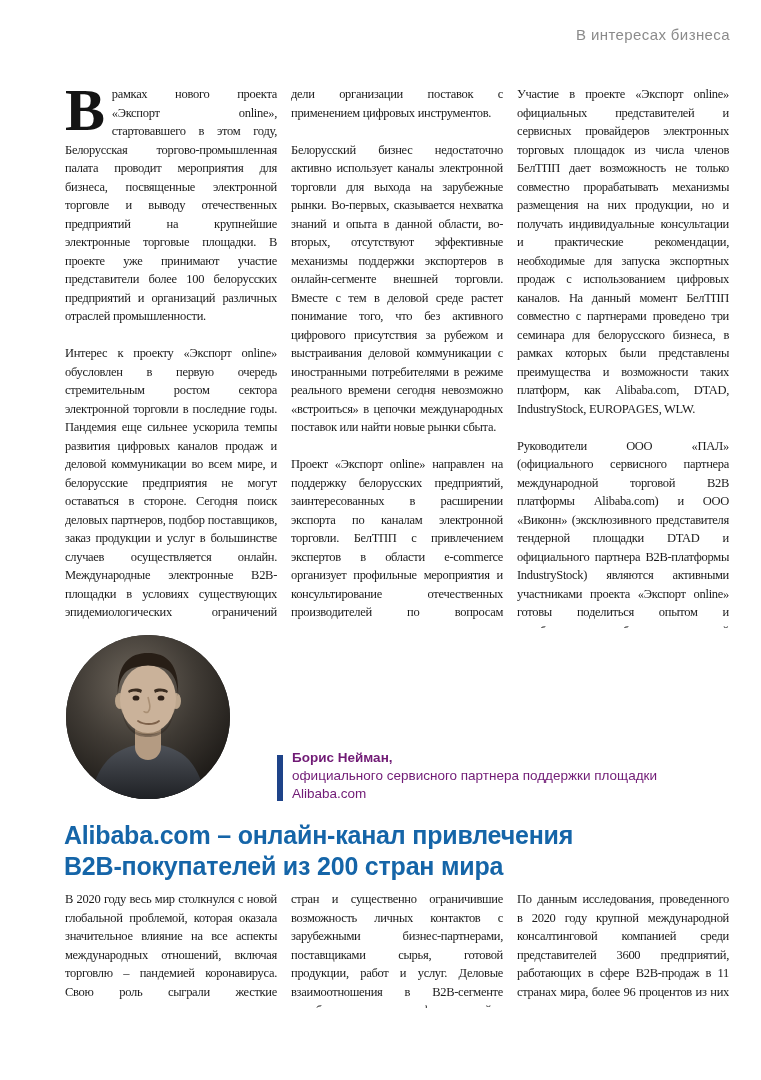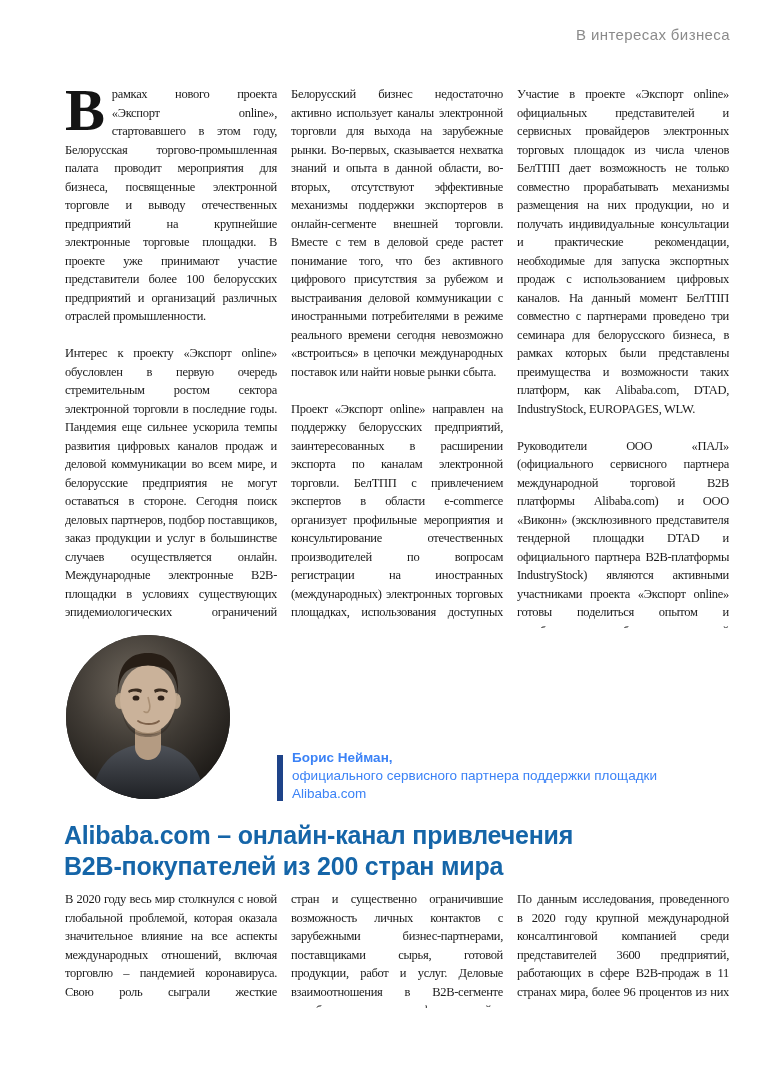--- a/index.html
+++ b/index.html
@@ -13,21 +13,21 @@
   .col{width:212px;}
   .col p{margin:0 0 18.5px 0;text-align:justify;font-size:12.5px;line-height:18.5px;
         letter-spacing:-0.3px;color:#1b1b1b;}
   .col p:last-child{margin-bottom:0;}
   .dropcap{float:left;font-size:60px;line-height:47px;padding:2px 7px 0 0;font-weight:bold;
         font-family:"Liberation Serif", serif;color:#141414;}
   .photo{position:absolute;left:66px;top:635px;width:164px;height:164px;border-radius:50%;
         overflow:hidden;background:#222;}
   .caption-bar{position:absolute;left:277px;top:755px;width:6px;height:46px;background:#1e4389;}
   .caption{position:absolute;left:292px;top:749px;width:440px;
-        font-family:"Liberation Sans", sans-serif;font-size:13.5px;line-height:18px;color:#3b82f6;}
+        font-family:"Liberation Sans", sans-serif;font-size:13.5px;line-height:18px;color:#701a75;}
   .caption .name{font-weight:bold;}
   .headline{position:absolute;left:64px;top:820px;margin:0;width:600px;
         font-family:"Liberation Sans", sans-serif;font-weight:bold;
         font-size:25px;line-height:31px;color:#1565a8;letter-spacing:-0.2px;}
   .footer{position:absolute;top:1037px;right:49px;font-family:"Liberation Sans", sans-serif;
         display:flex;align-items:baseline;gap:18px;}
   .footer .journal{font-size:15px;color:#9b9b9b;}
   .footer .pagenum{font-size:16px;font-weight:bold;color:#6d28d9;}
   .bottom-rule{position:absolute;left:0;top:1072px;width:761px;height:5px;background:#151515;}
 </style>
@@ -37,20 +37,21 @@
 <div class="page">
 
   <div class="section-header">В интересах бизнеса</div>
 
   <div class="cols top">
     <div class="col">
       <p><span class="dropcap">В</span><span>рамках нового проекта «Экспорт online», стартовавшего в этом году, Белорусская торгово-промышленная палата проводит мероприятия для бизнеса, посвященные электронной торговле и выводу отечественных предприятий на крупнейшие электронные торговые площадки. В проекте уже принимают участие представители более 100 белорусских предприятий и организаций различных отраслей промышленности.</span></p>
       <p>Интерес к проекту «Экспорт online» обусловлен в первую очередь стремительным ростом сектора электронной торговли в последние годы. Пандемия еще сильнее ускорила темпы развития цифровых каналов продаж и деловой коммуникации во всем мире, и белорусские предприятия не могут оставаться в стороне. Сегодня поиск деловых партнеров, подбор поставщиков, заказ продукции и услуг в большинстве случаев осуществляется онлайн. Международные электронные B2B-площадки в условиях существующих эпидемиологических ограничений позволяют производителям выходить на экспорт максимально быстро и с оптимальным уровнем затрат. Конкурентные преимущества получают компании, интегрированные в современные мо-</p>
     </div>
     <div class="col">
+      <p>дели организации поставок с применением цифровых инструментов.</p>
       <p>Белорусский бизнес недостаточно активно использует каналы электронной торговли для выхода на зарубежные рынки. Во-первых, сказывается нехватка знаний и опыта в данной области, во-вторых, отсутствуют эффективные механизмы поддержки экспортеров в онлайн-сегменте внешней торговли. Вместе с тем в деловой среде растет понимание того, что без активного цифрового присутствия за рубежом и выстраивания деловой коммуникации с иностранными потребителями в режиме реального времени сегодня невозможно «встроиться» в цепочки международных поставок или найти новые рынки сбыта.</p>
       <p>Проект «Экспорт online» направлен на поддержку белорусских предприятий, заинтересованных в расширении экспорта по каналам электронной торговли. БелТПП с привлечением экспертов в области e-commerce организует профильные мероприятия и консультирование отечественных производителей по вопросам регистрации на иностранных (международных) электронных торговых площадках, использования доступных маркетинговых и аналитиче-</p>
     </div>
     <div class="col">
       <p>Участие в проекте «Экспорт online» официальных представителей и сервисных провайдеров электронных торговых площадок из числа членов БелТПП дает возможность не только совместно прорабатывать механизмы размещения на них продукции, но и получать индивидуальные консультации и практические рекомендации, необходимые для запуска экспортных продаж с использованием цифровых каналов. На данный момент БелТПП совместно с партнерами проведено три семинара для белорусского бизнеса, в рамках которых были представлены преимущества и возможности таких платформ, как Alibaba.com, DTAD, IndustryStock, EUROPAGES, WLW.</p>
       <p>Руководители ООО «ПАЛ» (официального сервисного партнера международной торговой B2B платформы Alibaba.com) и ООО «Виконн» (эксклюзивного представителя тендерной площадки DTAD и официального партнера B2B-платформы IndustryStock) являются активными участниками проекта «Экспорт online» готовы поделиться опытом и наработками в области экспортной онлайн-торговли.</p>
     </div>
   </div>
 
   <div class="photo">

